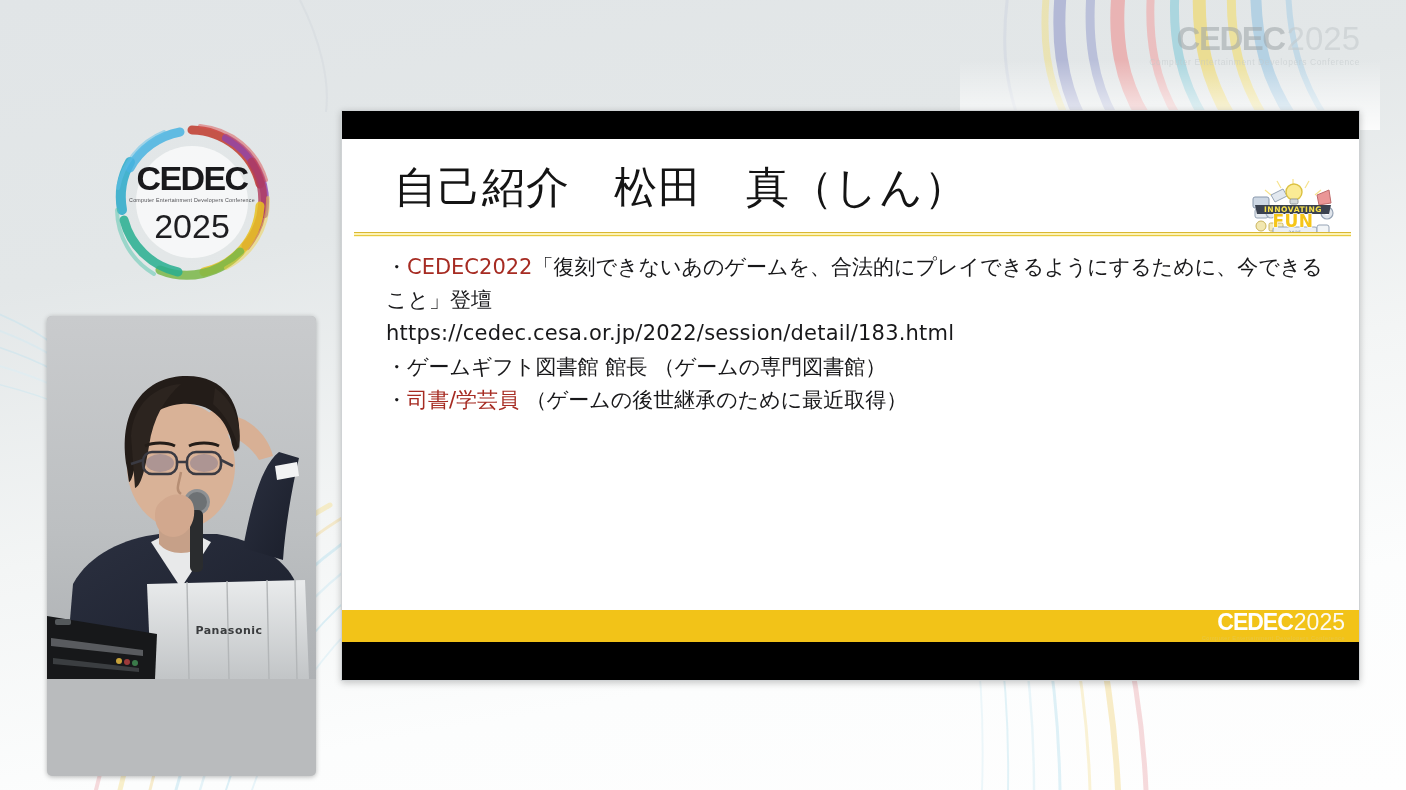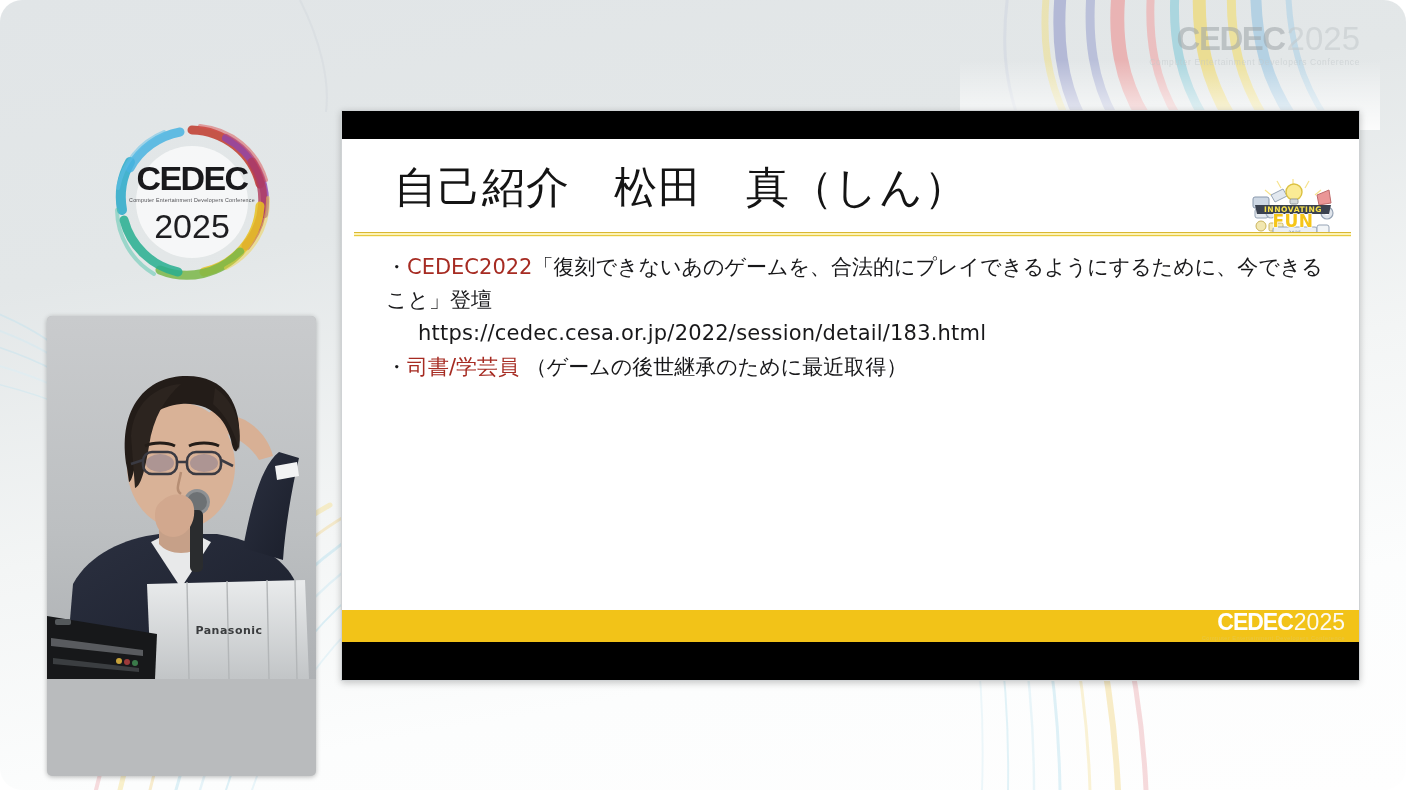--- a/index.html
+++ b/index.html
@@ -6,21 +6,20 @@
   html, body {
     width:1406px; height:790px;
     overflow:hidden;
     font-family:"Liberation Sans", sans-serif;
   }
   #stage {
     position:relative;
     width:1406px; height:790px;
     background:linear-gradient(170deg, #e1e5e7 0%, #e3e7e8 28%, #f3f5f5 55%, #fcfdfd 78%, #fefefe 100%);
     overflow:hidden;
-    border-radius:22px;
   }
 
   
   .bg-art { position:absolute; inset:0; pointer-events:none; }
 
   
   .wm-top {
     position:absolute; right:46px; top:22px;
     text-align:right; line-height:1;
     opacity:.55;
@@ -96,21 +95,21 @@
   }
 
   .bullets {
     position:absolute; left:44px; right:28px; top:112px;
     font-family:"DejaVu Sans", sans-serif;
     color:#18181a;
     font-size:21px;
     line-height:1.58;
   }
   .bullets .ln { white-space:normal; }
-  .bullets .ln.indent { margin-left:32px; letter-spacing:.2px; }
+  .bullets .ln.indent { letter-spacing:.2px; }
   .red { color:#a62b22; }
   .blk { color:#18181a; }
 
   .slide-gold { height:32px; background:#f2c318; position:relative; flex:none; }
   .slide-gold .g-logo {
     position:absolute; right:14px; top:50%; transform:translateY(-50%);
     text-align:right; line-height:1;
   }
   .g-logo .g-main {
     font-size:23px; font-weight:bold; color:#ffffff; letter-spacing:-1px;
@@ -333,20 +332,21 @@
 
           <text x="52" y="47.5" font-family="DejaVu Sans, sans-serif" font-size="17" font-weight="bold" fill="#f5c518" stroke="#ffffff" stroke-width="1.4" paint-order="stroke" text-anchor="middle" letter-spacing="0.5">FUN</text>
         </svg>
       </div>
 
       <div class="title-rule"></div>
 
       <div class="bullets">
           <div class="ln"><span class="blk">・</span><span class="red">CEDEC2022</span><span class="blk">「復刻できないあのゲームを、合法的にプレイできるようにするために、今できること」登壇</span></div>
           <div class="ln indent"><span class="blk">https://cedec.cesa.or.jp/2022/session/detail/183.html</span></div>
+          <div class="ln"><span class="blk">・ゲームギフト図書館 館長 （ゲームの専門図書館）</span></div>
           <div class="ln"><span class="blk">・</span><span class="red">司書/学芸員</span><span class="blk"> （ゲームの後世継承のために最近取得）</span></div>
         </div>
     </div>
 
     <div class="slide-gold">
       <div class="g-logo">
         <div class="g-main">
           <span>CEDEC</span>
           <span class="g-yr">2025</span>
         </div>

